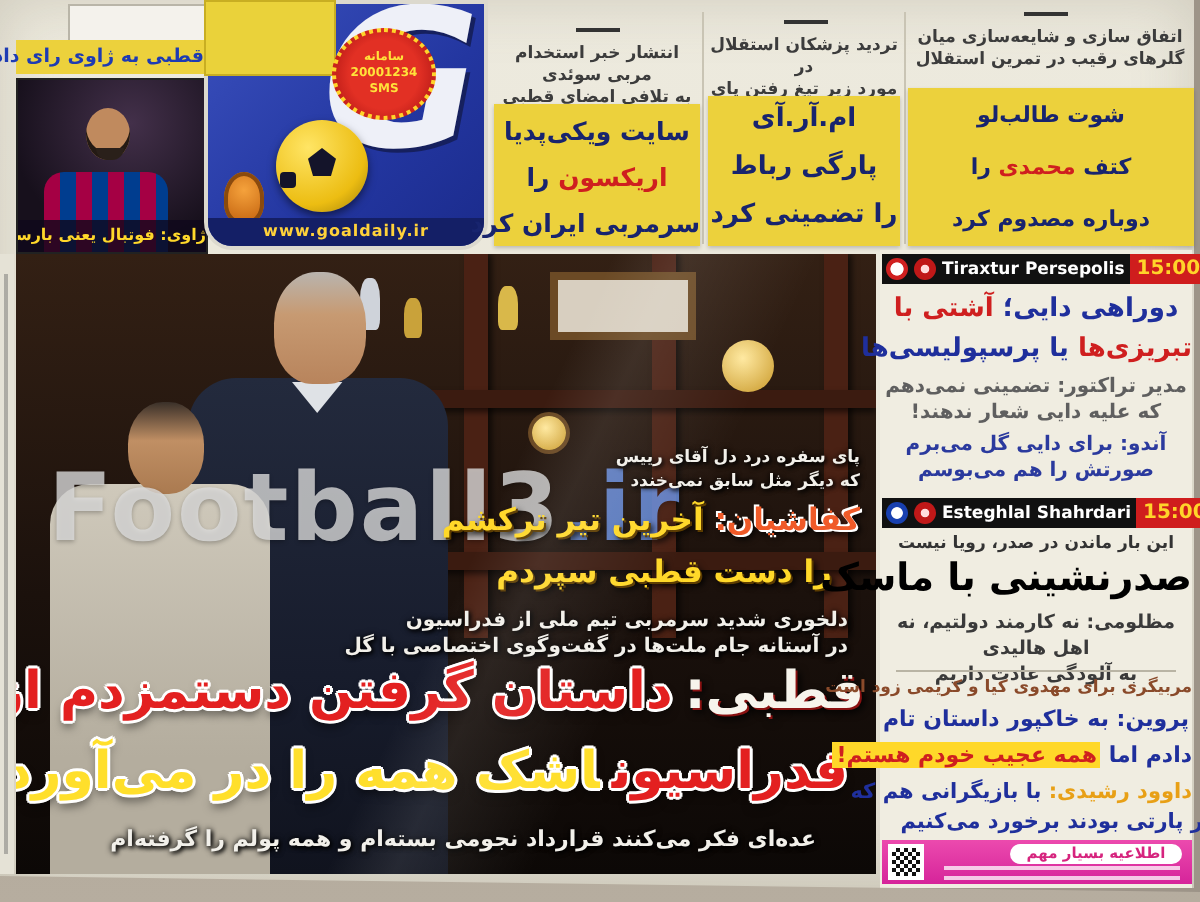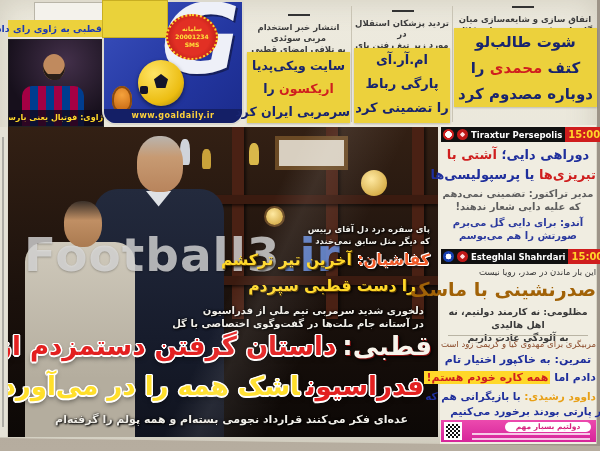--- a/index.html
+++ b/index.html
@@ -94,22 +94,22 @@
   
   .sidebar{left:440px;top:125px;width:156px;height:319px;background:#f0ede1;}
   .matchbar{position:absolute;left:1px;width:154px;height:15px;background:#111;display:flex;align-items:center;gap:3px;padding:0 2px;box-sizing:border-box;}
   .mlogo{width:11px;height:11px;border-radius:50%;flex:0 0 auto;}
   .mname{color:#fff;font-weight:bold;font-size:8.5px;flex:1;text-align:center;}
   .mtime{background:#cf1d1d;color:#ffd42a;font-weight:bold;font-size:10px;padding:0 3px;line-height:15px;}
   .sb-h1{font-weight:bold;font-size:13px;line-height:20px;text-align:center;color:#1f2f9c;}
   .sb-h1 .red{color:#cf1f1f;margin-top:37px;}
   .sb-gray{font-size:10px;line-height:13px;font-weight:bold;color:#5f5f5f;text-align:center;}
   .sb-blue{font-size:10px;line-height:13px;font-weight:bold;color:#2b3a9e;text-align:center;}
-  .sb-kick{font-size:8.5px;font-weight:normal;color:#333;text-align:right;}
-  .sb-big{font-size:19px;font-weight:bold;color:#a16207;text-align:center;}
+  .sb-kick{font-size:8.5px;font-weight:bold;color:#333;text-align:center;}
+  .sb-big{font-size:19px;font-weight:bold;color:#000000;text-align:center;}
   .sb-h3{font-size:11px;line-height:18px;font-weight:bold;color:#1f2f9c;text-align:center;}
   .hl-y{background:#ffd829;color:#cf1f1f;padding:0 2px;}
   .sb-h4{font-size:10.5px;line-height:15px;font-weight:bold;color:#1f2f9c;text-align:center;}
   .sb-h4 .nm{color:#e8a016;margin-top:18px;}
   .sb-line{height:1px;background:#b9b4a4;}
   .notice{left:441px;top:420px;width:155px;height:22px;background:linear-gradient(180deg,#ec4aae,#d6249a);overflow:hidden;}
   .notice-title{position:absolute;right:5px;top:2px;width:86px;height:10px;background:#fff;border-radius:5px;
     color:#d6247e;font-size:7.5px;font-weight:bold;text-align:center;line-height:10px;}
   .qr{position:absolute;left:3px;top:2px;width:18px;height:18px;border:2px solid #fff;box-sizing:border-box;
     background:repeating-conic-gradient(#111 0 25%,#fff 0 50%) 0 0/4px 4px;}
@@ -171,21 +171,21 @@
       <div class="nowrap">ام.آر.آی</div>
       <div class="nowrap">پارگی رباط</div>
       <div class="nowrap">را تضمینی کرد</div>
     </div>
 
     <div class="abs col-tick" style="left:512px;top:6px;width:22px;"></div>
     <div class="abs lead rtl" style="left:454px;top:14px;width:142px;">
       <div>اتفاق سازی و شایعه‌سازی میان</div>
       <div>گلرهای رقیب در تمرین استقلال</div>
     </div>
-    <div class="abs ybox rtl" style="left:454px;top:28px;width:143px;height:79px;font-size:15px;line-height:26px;padding-top:1px;box-sizing:border-box;">
+    <div class="abs ybox rtl" style="left:454px;top:44px;width:143px;height:79px;font-size:11px;line-height:26px;padding-top:1px;box-sizing:border-box;">
       <div class="nowrap">شوت طالب‌لو</div>
       <div class="nowrap"><span>کتف</span>
         <span class="red">محمدی</span>
         <span>را</span></div>
       <div class="nowrap">دوباره مصدوم کرد</div>
     </div>
 
     <div class="abs left-strip">
       <div class="abs scribv" style="left:2px;top:10px;width:3px;height:290px;"></div>
     </div>
@@ -268,33 +268,33 @@
       </div>
       <div class="abs sb-kick rtl nowrap" style="left:0;top:142px;width:156px;">این بار ماندن در صدر، رویا نیست</div>
       <div class="abs sb-big rtl nowrap" style="left:0;top:153px;width:156px;">صدرنشینی با ماسک</div>
       <div class="abs sb-gray rtl" style="left:0;top:180px;width:156px;font-size:9.5px;color:#3a3a3a;">
         <div>مظلومی: نه کارمند دولتیم، نه اهل هالیدی</div>
         <div>به آلودگی عادت داریم</div>
       </div>
 
       <div class="abs sb-line" style="left:8px;top:210px;width:140px;"></div>
       <div class="abs sb-kick rtl nowrap" style="left:0;top:214px;width:156px;color:#8a4a2a;">مربیگری برای مهدوی کیا و کریمی زود است</div>
-      <div class="abs sb-h3 rtl nowrap" style="left:0;top:226px;width:156px;">تمرین: به خاکپور اختیار تام</div>
+      <div class="abs sb-h3 rtl nowrap" style="left:0;top:226px;width:156px;">پروین: به خاکپور داستان تام</div>
       <div class="abs sb-h3 rtl nowrap" style="left:0;top:244px;width:156px;">
         <span>دادم اما</span>
-        <span class="hl-y">همه کاره خودم هستم!</span>
+        <span class="hl-y">همه عجیب خودم هستم!</span>
       </div>
       <div class="abs sb-h4 rtl nowrap" style="left:0;top:264px;width:156px;">
         <span class="nm">داوود رشیدی:</span>
         <span>با بازیگرانی هم که</span>
       </div>
       <div class="abs sb-h4 rtl nowrap" style="left:0;top:279px;width:177px;">در پارتی بودند برخورد می‌کنیم</div>
     </div>
 
     <div class="abs notice">
-      <div class="notice-title rtl">دولتیم بسیار مهم</div>
+      <div class="notice-title rtl">اطلاعیه بسیار مهم</div>
       <div class="abs scribw" style="right:6px;top:13px;width:118px;height:7px;"></div>
       <div class="qr"></div>
     </div>
 
   </div>
   <div class="wedge"></div>
 </div>
 
 </body></html>

